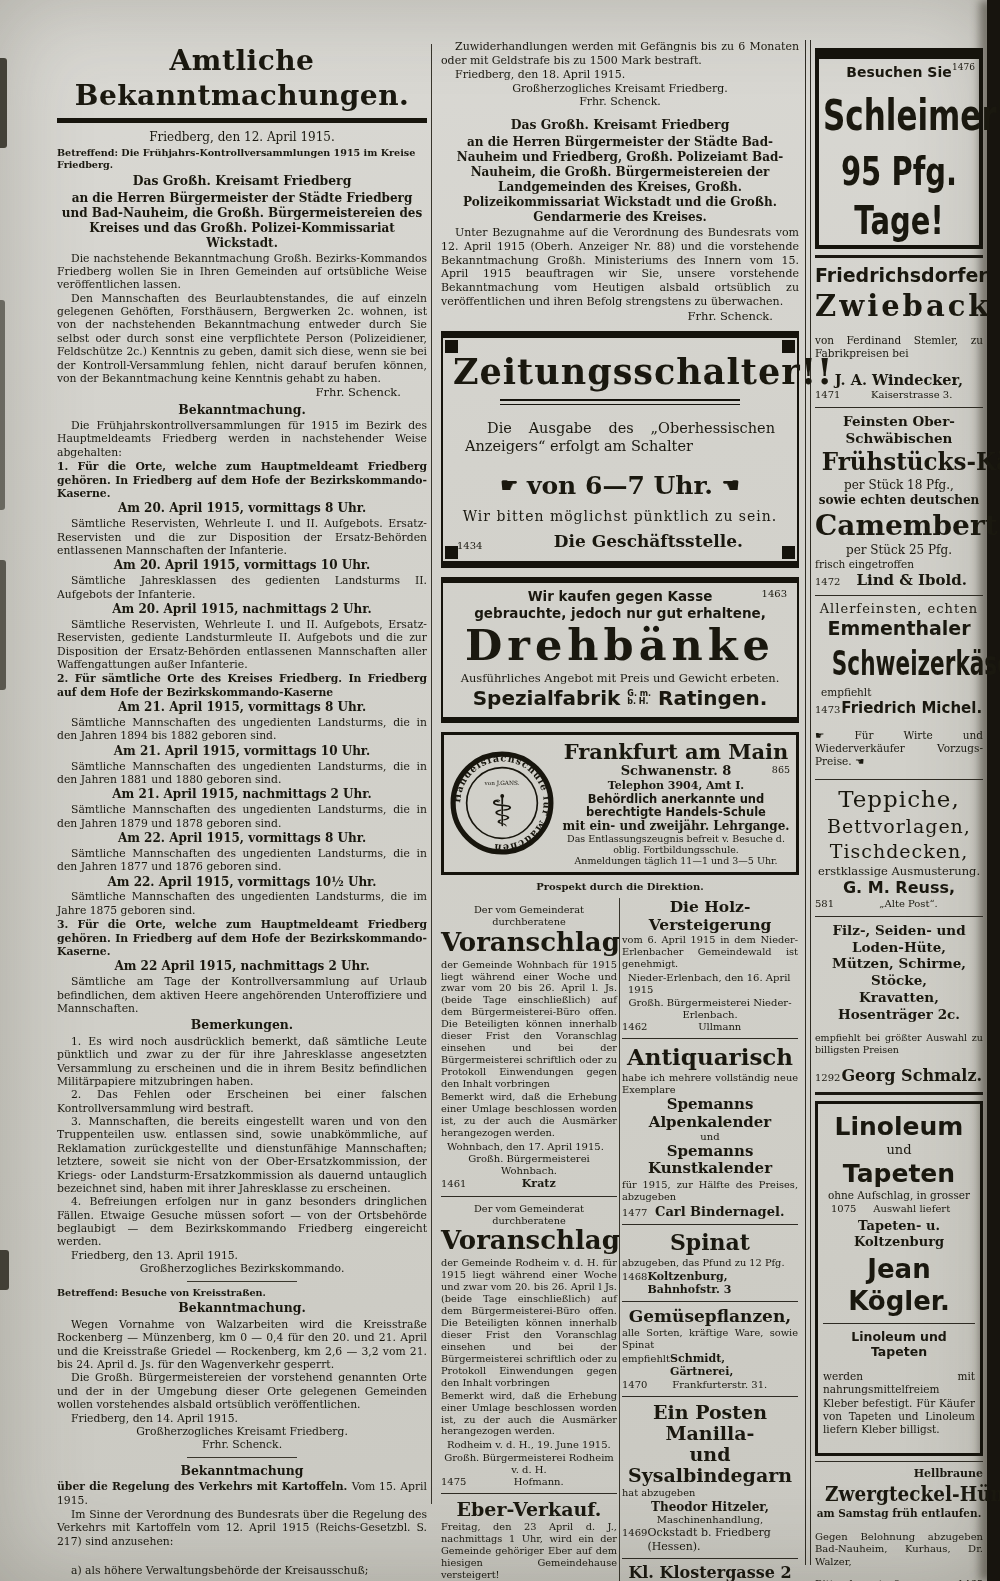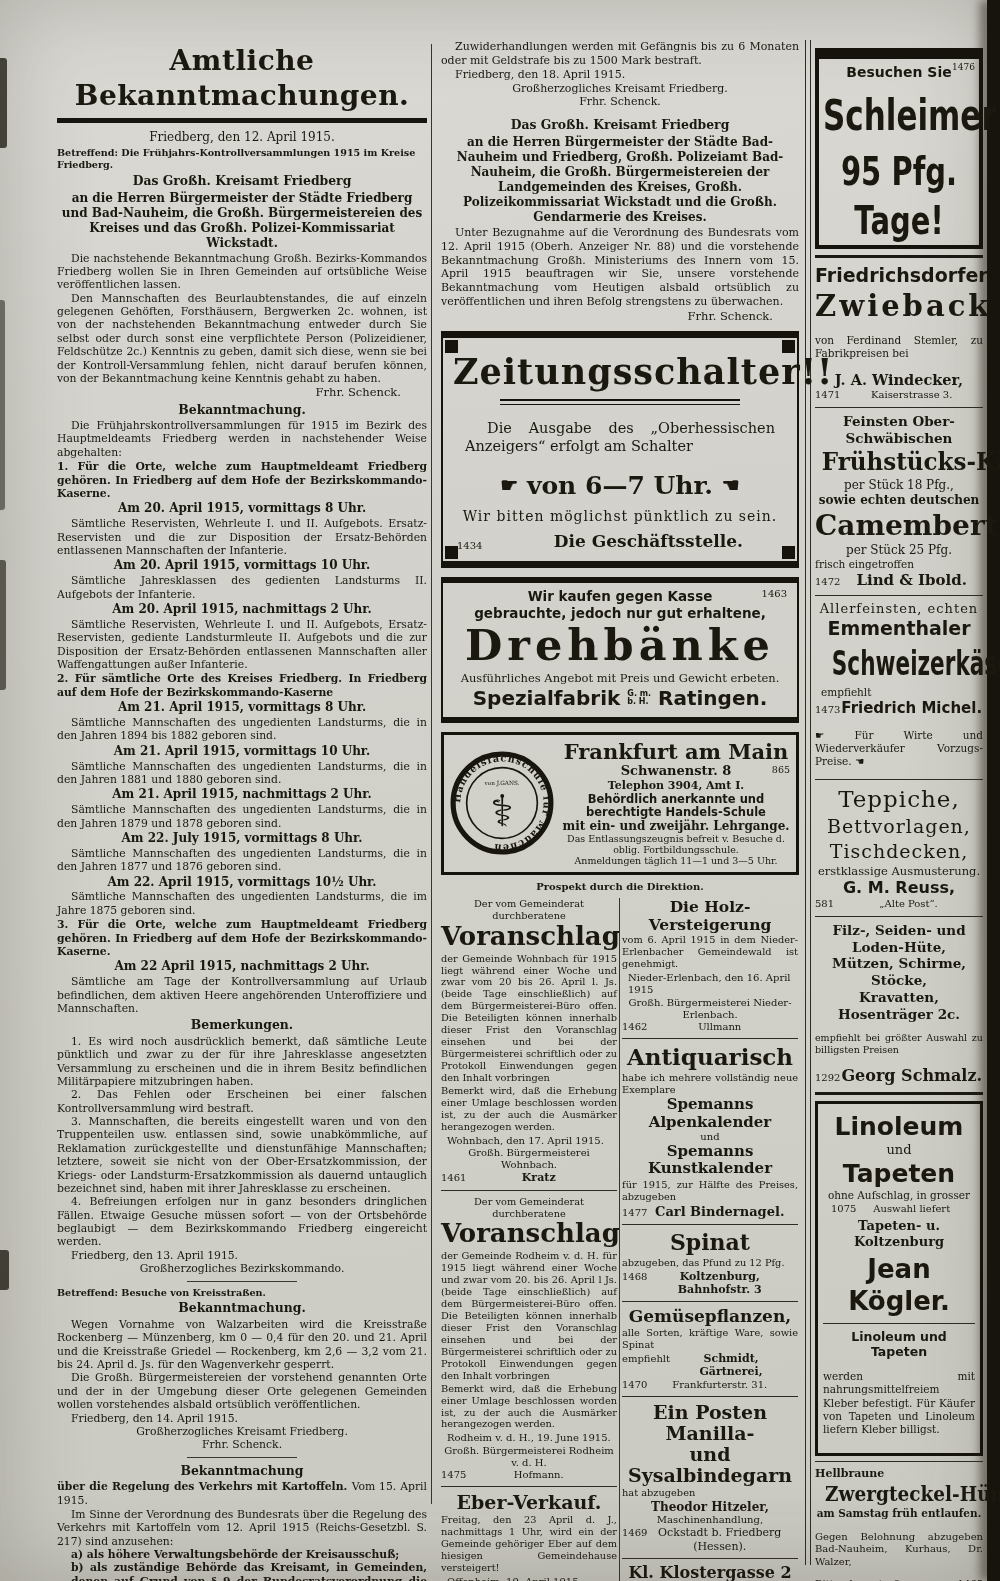--- a/index.html
+++ b/index.html
@@ -20,21 +20,21 @@
   .col-left  { position:absolute; left:57px;  top:44px; width:370px; font-size:10.8px; line-height:1.24; }
   .col-mid   { position:absolute; left:441px; top:40px; width:358px; font-size:11px; line-height:1.26; }
   .col-right { position:absolute; left:815px; top:48px; width:168px; font-size:11px; line-height:1.25; }
 
   .masthead { font-size:28px; font-weight:bold; text-align:center; letter-spacing:.5px; padding-bottom:5px; border-bottom:5px solid #17150d; margin-bottom:7px; }
   .dateline { text-align:center; font-size:12px; margin:1px 0; }
   .betreff  { font-size:9.6px; font-weight:bold; margin:2px 0 1px; }
   .h-bold   { font-weight:bold; text-align:center; font-size:12.4px; line-height:1.25; margin:2px 0; }
   .h-bold-j { font-weight:bold; text-align:center; font-size:12px; line-height:1.25; margin:1px 0; }
   .p   { text-align:justify; text-indent:14px; margin:0; }
-  .pj  { text-align:justify; margin:0;font-weight:bold; }
+  .pj  { text-align:justify; margin:16px; }
   .pb  { text-align:justify; font-weight:bold; margin:1px 0; }
   .sched-h { font-weight:bold; text-align:center; font-size:12px; margin:1px 0; }
   .sig-right { text-align:right; padding-right:26px; font-size:11.5px; }
   .center { text-align:center; }
   .hr-short { width:110px; margin:5px auto; border-top:1px solid #3a372d; }
 
   
   .box-schalter { position:relative; border:2px solid #15130c; border-top-width:7px; border-bottom-width:7px; padding:12px 10px 8px; margin:8px 0; }
   .corner { position:absolute; width:13px; height:13px; background:#15130c; }
   .c-tl{left:2px;top:2px;} .c-tr{right:2px;top:2px;} .c-bl{left:2px;bottom:2px;} .c-br{right:2px;bottom:2px;}
@@ -65,29 +65,29 @@
   .schule-l1 { font-size:11.5px; font-weight:bold; font-family:"DejaVu Sans", sans-serif; line-height:1.15; }
   .schule-l2 { font-size:12px; font-weight:bold; }
   .schule-small { font-size:9.5px; line-height:1.15; }
   .schule-foot { font-size:10px; font-weight:bold; text-align:center; margin-top:2px; }
 
   .subcols { display:flex; margin-top:4px; }
   .subcol { width:176px; font-size:9.8px; line-height:1.22; }
   .subdiv { width:1px; background:#37342b; margin:0 2px; }
   .ad { margin-bottom:5px; }
   .ad-hr { border-top:1px solid #2e2b23; margin:4px 0 5px; }
-  .ad-pre { font-size:9.8px; text-align:center; }
+  .ad-pre { font-size:9.8px; text-align:center;margin-top:6px; }
   .ad-title { font-size:26px; font-weight:bold; text-align:center; line-height:1.15; }
   .ad-title-m { font-size:19px; font-weight:bold; text-align:center; line-height:1.1; }
   .ad-title-s { font-size:14px; font-weight:bold; text-align:center; line-height:1.15; }
   .ad-body { text-align:justify; margin:1px 0; }
   .ad-date { margin:2px 0 0 6px; font-size:10px; }
   .ad-sigc { text-align:center; font-size:10px; }
   .ad-numline { display:flex; justify-content:space-between; align-items:baseline; font-size:10px; padding-right:6px; }
-  .ad-numline .strong { font-weight:bold; font-size:11px;text-align:center; }
+  .ad-numline .strong { font-weight:bold; font-size:11px; }
   .ad-name { text-align:center; font-weight:bold; font-size:12px; }
 
   
   .r-hr { border-top:1px solid #2e2b23; margin:5px 0; }
   .r-hr-heavy { border-top:3px solid #1c1912; margin:6px 0; }
   .box-schleimer { border:4px solid #15130c; border-top-width:11px; padding:5px 4px 12px; }
   .schl-pre { font-size:14px; font-weight:bold; text-align:center; position:relative; font-family:"DejaVu Sans", sans-serif; }
   .schl-num { position:absolute; right:0; top:-2px; font-size:9px; font-weight:normal; font-family:"DejaVu Serif", serif;}
   .schl-name { font-family:"DejaVu Sans", sans-serif; font-size:31px; font-weight:bold; text-align:center; margin-top:14px; transform:scaleY(1.35); }
   .schl-offer { font-family:"DejaVu Sans", sans-serif; font-size:29px; font-weight:bold; text-align:center; margin-top:26px; transform:scaleY(1.35); }
@@ -107,21 +107,21 @@
   .tp-name { font-size:16px; font-weight:bold; text-align:center; font-family:"DejaVu Sans", sans-serif; }
   .hut-t { font-size:13.5px; font-weight:bold; text-align:center; line-height:1.25; }
   .hut-body { font-size:9.5px; text-align:justify; }
   .hut-sig { font-size:16px; font-weight:bold; }
   .box-lino { border:3px solid #15130c; padding:7px 5px; margin:4px 0; }
   .lino-t { font-family:"DejaVu Sans", sans-serif; font-size:25px; font-weight:bold; text-align:center; }
   .lino-und { font-size:13px; text-align:center; }
   .lino-haus { font-size:13px; font-weight:bold; text-align:center; margin-top:3px; }
   .lino-name { font-size:26px; font-weight:bold; text-align:center; font-family:"DejaVu Sans", sans-serif; margin:2px 0; }
   .lino-nh { font-size:12.5px; font-weight:bold; text-align:center; font-family:"DejaVu Sans", sans-serif; }
-  .hd-pre { font-size:11px; font-weight:bold; text-align:left; }
+  .hd-pre { font-size:11px; font-weight:bold; text-align:right; }
   .hd-title { font-size:21px; font-weight:bold; text-align:center; white-space:nowrap; transform:scaleX(.88); transform-origin:center; }
 </style>
 </head>
 <body>
 
 <div id="page">
   <div class="gutter-right"></div>
   <div class="edge-mark em1"></div>
   <div class="edge-mark em2"></div>
   <div class="edge-mark em3"></div>
@@ -150,21 +150,21 @@
     <div class="sched-h">Am 20. April 1915, nachmittags 2 Uhr.</div>
     <p class="p">Sämtliche Reservisten, Wehrleute I. und II. Aufgebots, Ersatz-Reservisten, gediente Landsturmleute II. Aufgebots und die zur Disposition der Ersatz-Behörden entlassenen Mannschaften aller Waffengattungen außer Infanterie.</p>
 
     <p class="pb">2. Für sämtliche Orte des Kreises Friedberg. In Friedberg auf dem Hofe der Bezirkskommando-Kaserne</p>
     <div class="sched-h">Am 21. April 1915, vormittags 8 Uhr.</div>
     <p class="p">Sämtliche Mannschaften des ungedienten Landsturms, die in den Jahren 1894 bis 1882 geboren sind.</p>
     <div class="sched-h">Am 21. April 1915, vormittags 10 Uhr.</div>
     <p class="p">Sämtliche Mannschaften des ungedienten Landsturms, die in den Jahren 1881 und 1880 geboren sind.</p>
     <div class="sched-h">Am 21. April 1915, nachmittags 2 Uhr.</div>
     <p class="p">Sämtliche Mannschaften des ungedienten Landsturms, die in den Jahren 1879 und 1878 geboren sind.</p>
-    <div class="sched-h">Am 22. July 1915, vormittags 8 Uhr.</div>
+    <div class="sched-h">Am 22. April 1915, vormittags 8 Uhr.</div>
     <p class="p">Sämtliche Mannschaften des ungedienten Landsturms, die in den Jahren 1877 und 1876 geboren sind.</p>
     <div class="sched-h">Am 22. April 1915, vormittags 10½ Uhr.</div>
     <p class="p">Sämtliche Mannschaften des ungedienten Landsturms, die im Jahre 1875 geboren sind.</p>
 
     <p class="pb">3. Für die Orte, welche zum Hauptmeldeamt Friedberg gehören. In Friedberg auf dem Hofe der Bezirkskommando-Kaserne.</p>
     <div class="sched-h">Am 22 April 1915, nachmittags 2 Uhr.</div>
     <p class="p">Sämtliche am Tage der Kontrollversammlung auf Urlaub befindlichen, dem aktiven Heere angehörenden Unteroffiziere und Mannschaften.</p>
 
     <div class="h-bold">Bemerkungen.</div>
     <p class="p">1. Es wird noch ausdrücklich bemerkt, daß sämtliche Leute pünktlich und zwar zu der für ihre Jahresklasse angesetzten Versammlung zu erscheinen und die in ihrem Besitz befindlichen Militärpapiere mitzubringen haben.</p>

